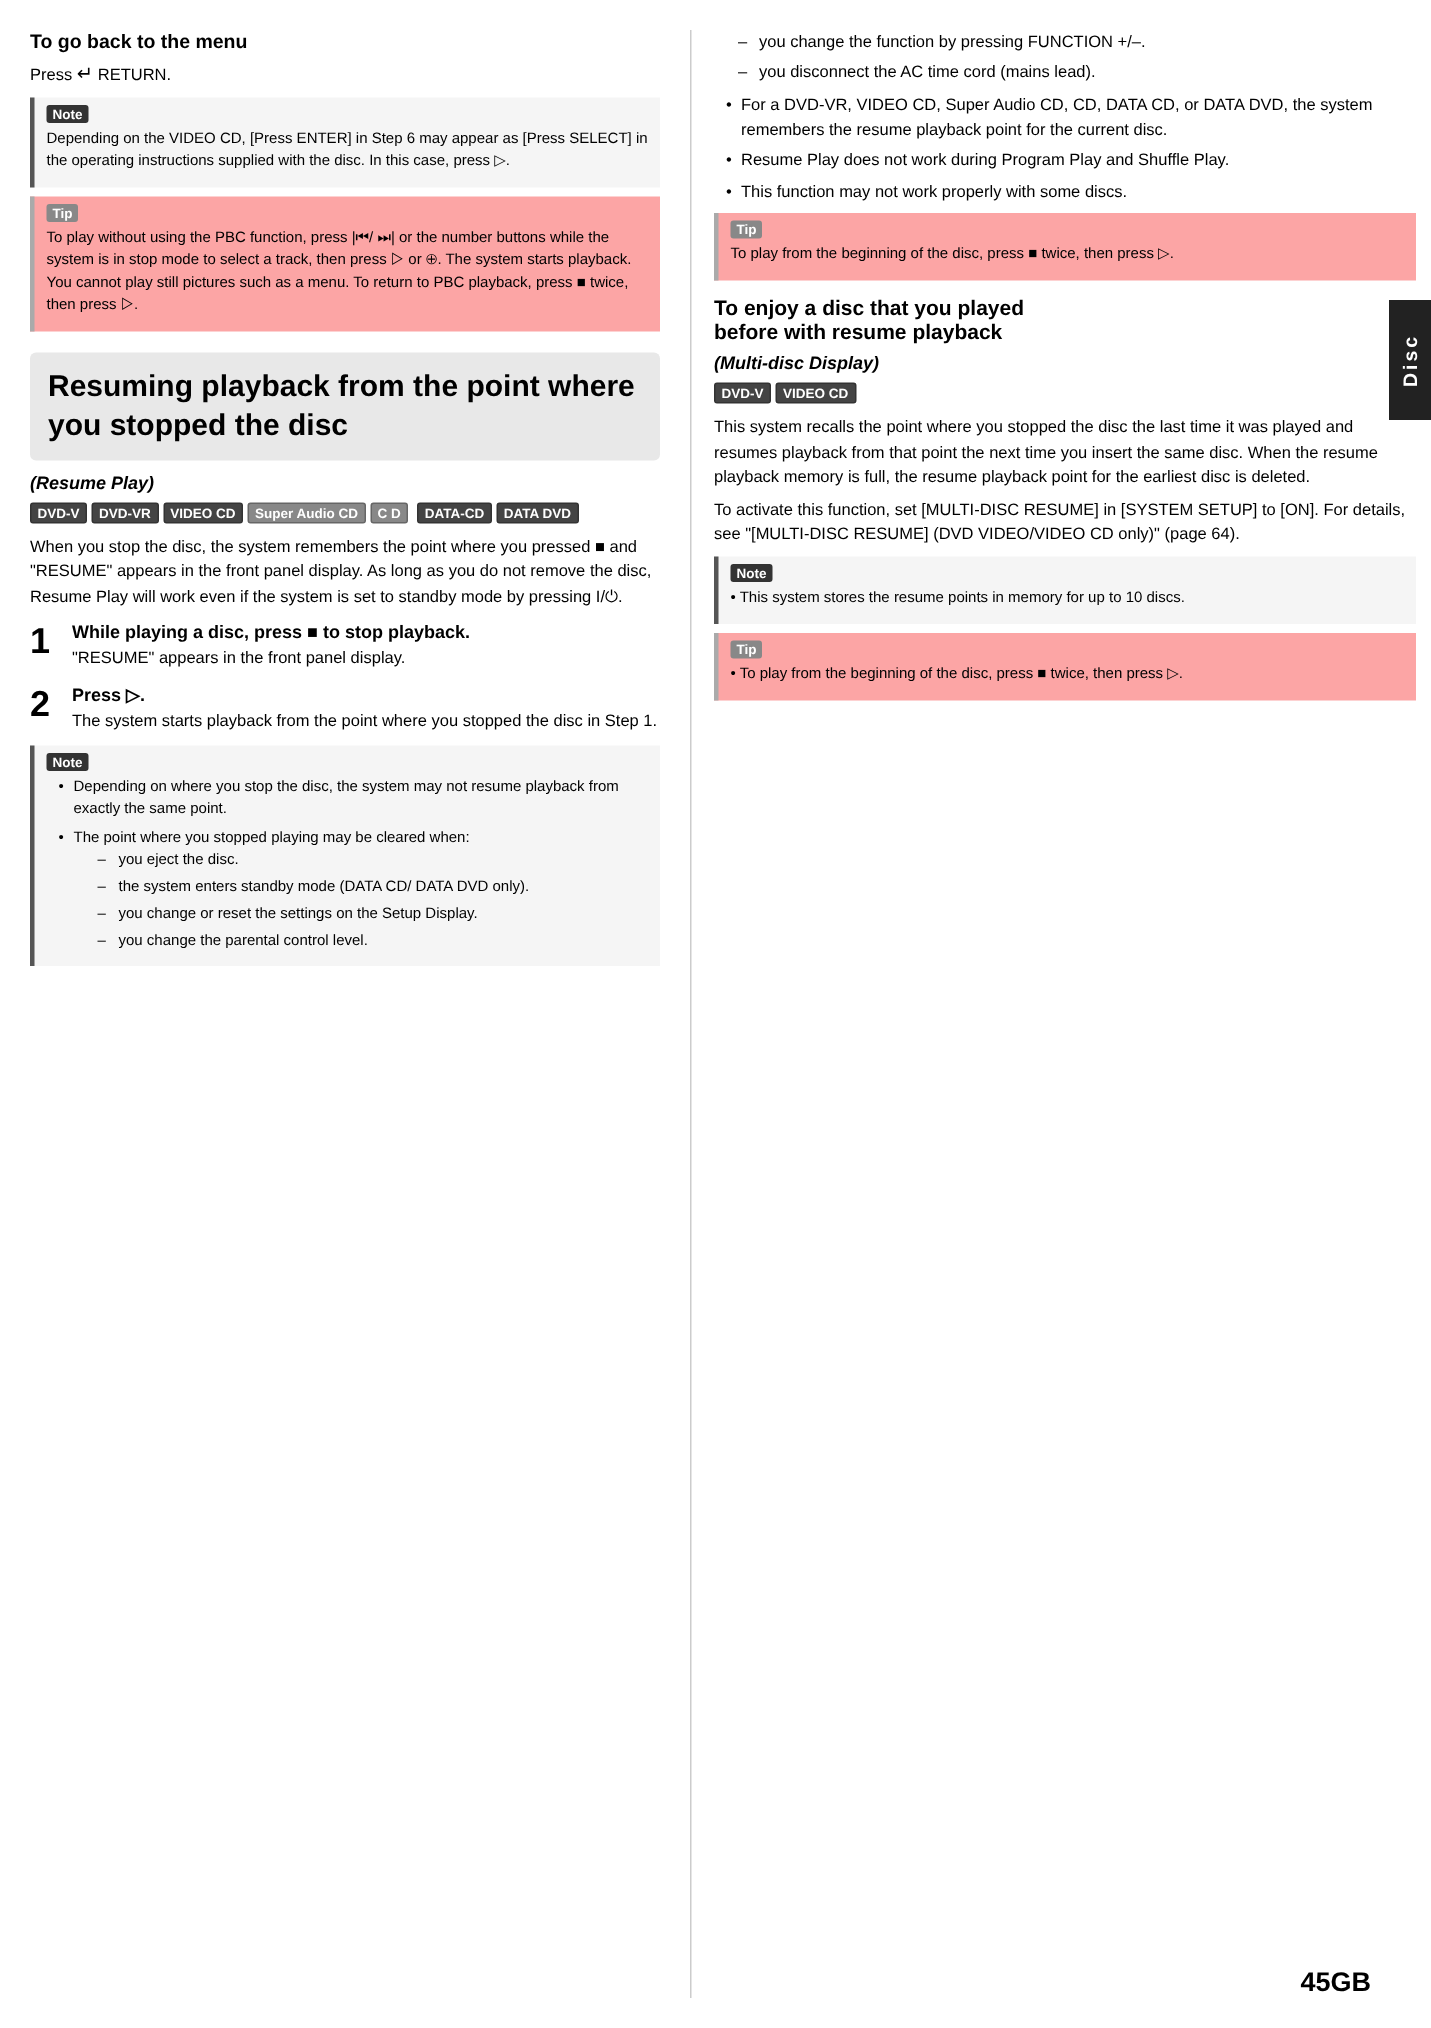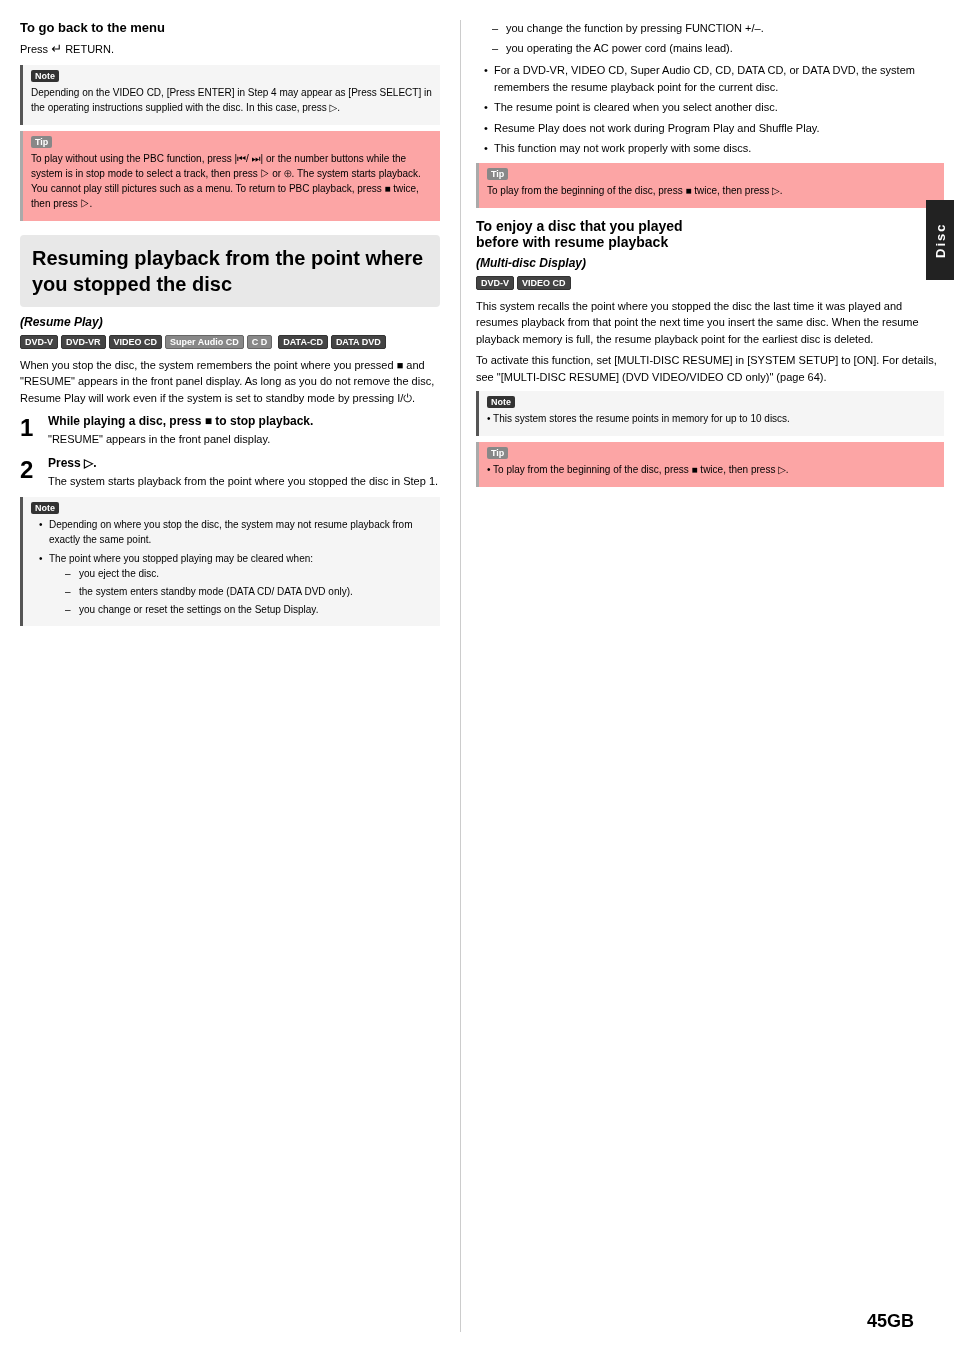--- a/index.html
+++ b/index.html
@@ -206,21 +206,21 @@
 
 <div class="page-container">
 
   <div class="left-column">
 
     <div class="section-title">To go back to the menu</div>
     <p>Press <span style="font-size:13px;">↵</span> RETURN.</p>
 
     <div class="note-box">
       <span class="note-label">Note</span>
-      <p>Depending on the VIDEO CD, [Press ENTER] in Step 4 may appear as [Press SELECT] in the operating instructions supplied with the disc. In this case, press ▷.</p>
+      <p>Depending on the VIDEO CD, [Press ENTER] in Step 6 may appear as [Press SELECT] in the operating instructions supplied with the disc. In this case, press ▷.</p>
     </div>
 
     <div class="tip-box">
       <span class="tip-label">Tip</span>
       <p>To play without using the PBC function, press |⏮/ ⏭| or the number buttons while the system is in stop mode to select a track, then press ▷ or ⊕. The system starts playback. You cannot play still pictures such as a menu. To return to PBC playback, press ■ twice, then press ▷.</p>
     </div>
 
     <div class="big-section-box">
       <div class="big-section-title">Resuming playback from the point where you stopped the disc</div>
     </div>
@@ -259,37 +259,37 @@
 
     <div class="note-box">
       <span class="note-label">Note</span>
       <ul class="bullet-list">
         <li>Depending on where you stop the disc, the system may not resume playback from exactly the same point.</li>
         <li>The point where you stopped playing may be cleared when:
           <ul class="dash-list">
             <li>you eject the disc.</li>
             <li>the system enters standby mode (DATA CD/ DATA DVD only).</li>
             <li>you change or reset the settings on the Setup Display.</li>
+            <li>you change the parental control level.</li>
           </ul>
         </li>
       </ul>
     </div>
 
   </div>
 
   <div class="right-column">
 
     <ul class="dash-list" style="margin-bottom: 6px;">
       <li>you change the function by pressing FUNCTION +/–.</li>
-      <li>you operating the AC power cord (mains lead).</li>
+      <li>you disconnect the AC time cord (mains lead).</li>
     </ul>
 
     <ul class="bullet-list" style="margin-bottom: 6px;">
       <li>For a DVD-VR, VIDEO CD, Super Audio CD, CD, DATA CD, or DATA DVD, the system remembers the resume playback point for the current disc.</li>
-      <li>The resume point is cleared when you select another disc.</li>
       <li>Resume Play does not work during Program Play and Shuffle Play.</li>
       <li>This function may not work properly with some discs.</li>
     </ul>
 
     <div class="tip-box">
       <span class="tip-label">Tip</span>
       <p>To play from the beginning of the disc, press ■ twice, then press ▷.</p>
     </div>
 
     <div class="right-section-title">To enjoy a disc that you played<br>before with resume playback</div>

